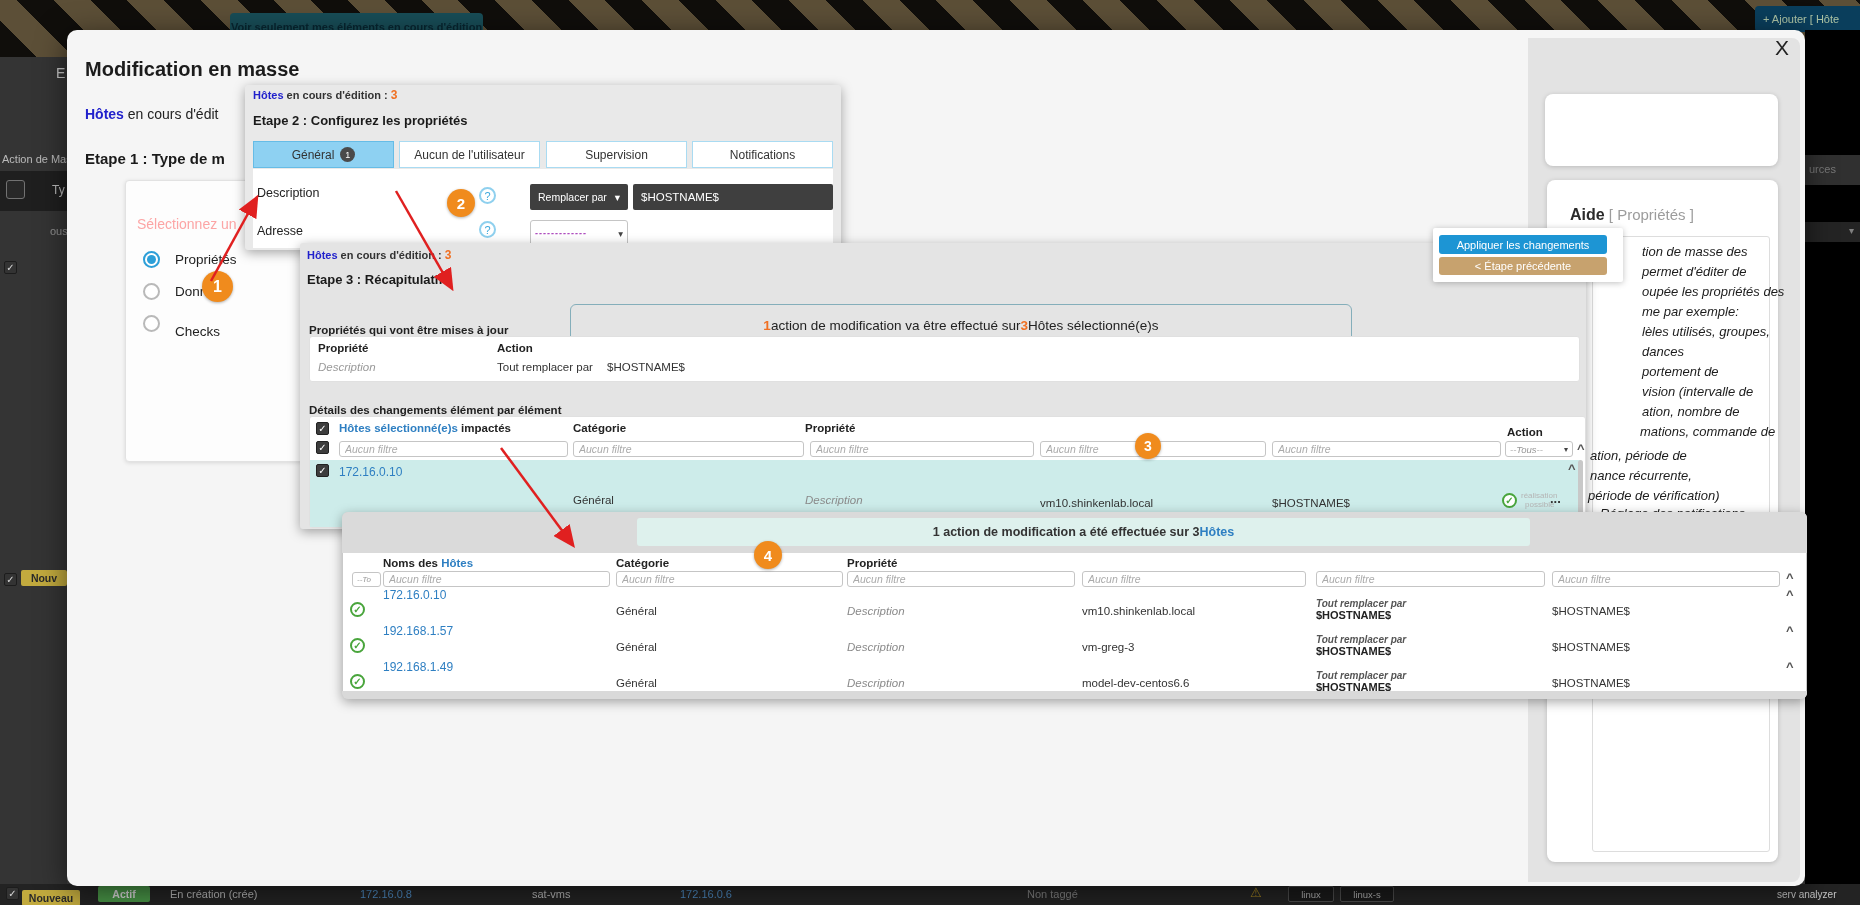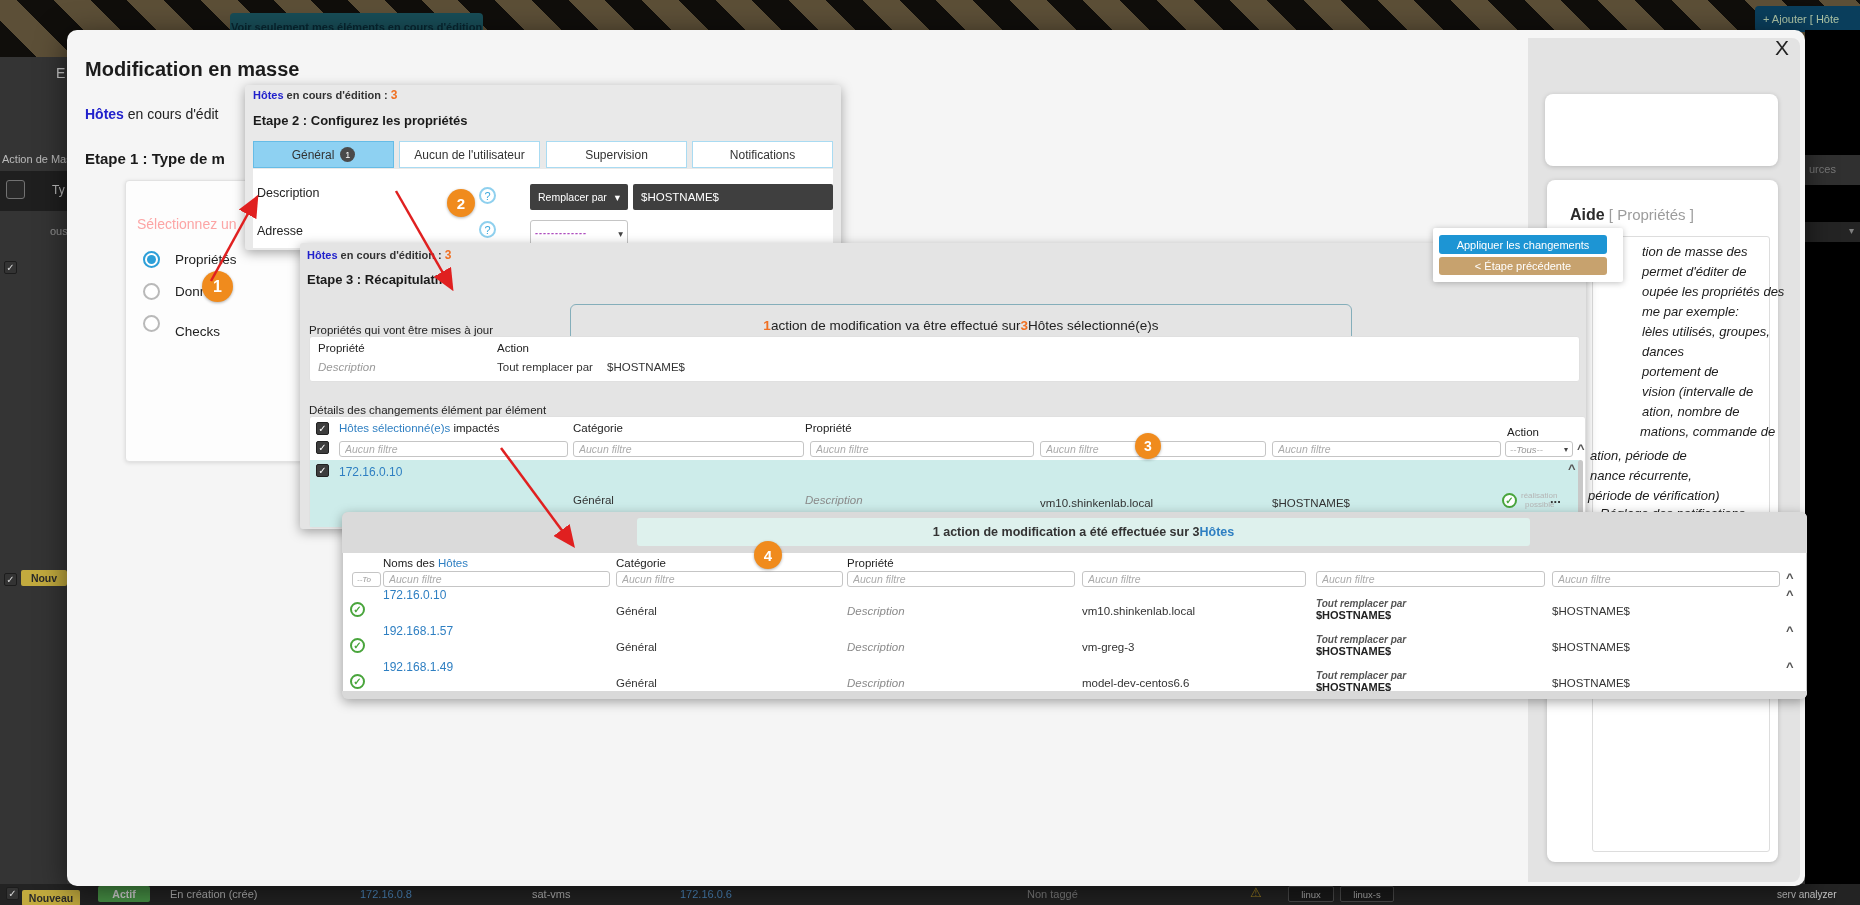--- a/index.html
+++ b/index.html
@@ -64,21 +64,21 @@
   .tabbadge { width:15px; height:15px; background:#4a4a4a; color:#fff; border-radius:50%; font-size:9px;
     display:flex; align-items:center; justify-content:center; }
   .helpicon { width:17px; height:17px; border:2px solid #8fd0ee; color:#3da8dc; border-radius:50%;
     font-size:11px; display:flex; align-items:center; justify-content:center; background:#fff; }
   .darkctl { background:#3f3f3f; color:#fff; border-radius:2px; font-size:10.5px; display:flex; align-items:center;
     padding:0 8px; }
   .fieldlabel { font-size:12.5px; color:#222; }
   .bannerbox { border:1.5px solid #84aeba; border-radius:6px; font-size:13.5px; color:#222;
     display:flex; align-items:center; justify-content:center; white-space:nowrap; }
   .whitetbl { background:#fff; border-radius:3px; border:1px solid #e0e0e0; }
-  .th { font-size:11.5px; font-weight:normal; color:#222; white-space:nowrap; }
+  .th { font-size:11.5px; font-weight:bold; color:#222; white-space:nowrap; }
   .td { font-size:11.5px; color:#333; white-space:nowrap; }
   .tdit { font-size:11.5px; font-style:italic; color:#999; white-space:nowrap; }
   .flt { position:absolute; height:16px; border:1px solid #c5c5c5; border-radius:3px; font-size:10.5px;
     font-style:italic; color:#888; padding:0 5px; background:#fff; font-family:"Liberation Sans",sans-serif; }
   .flt::placeholder { color:#aaa; font-style:italic; }
   .selctl { border:1px solid #c5c5c5; border-radius:3px; background:#fff; font-size:9.5px; font-style:italic;
     color:#999; display:flex; align-items:center; justify-content:space-between; padding:0 4px; }
   .caret { font-size:13px; font-weight:bold; color:#555; line-height:10px; cursor:pointer; }
   .cyanrow { background:#cdecea; }
   .hostlink { font-size:12px; color:#2e7fc2; cursor:pointer; white-space:nowrap; }

